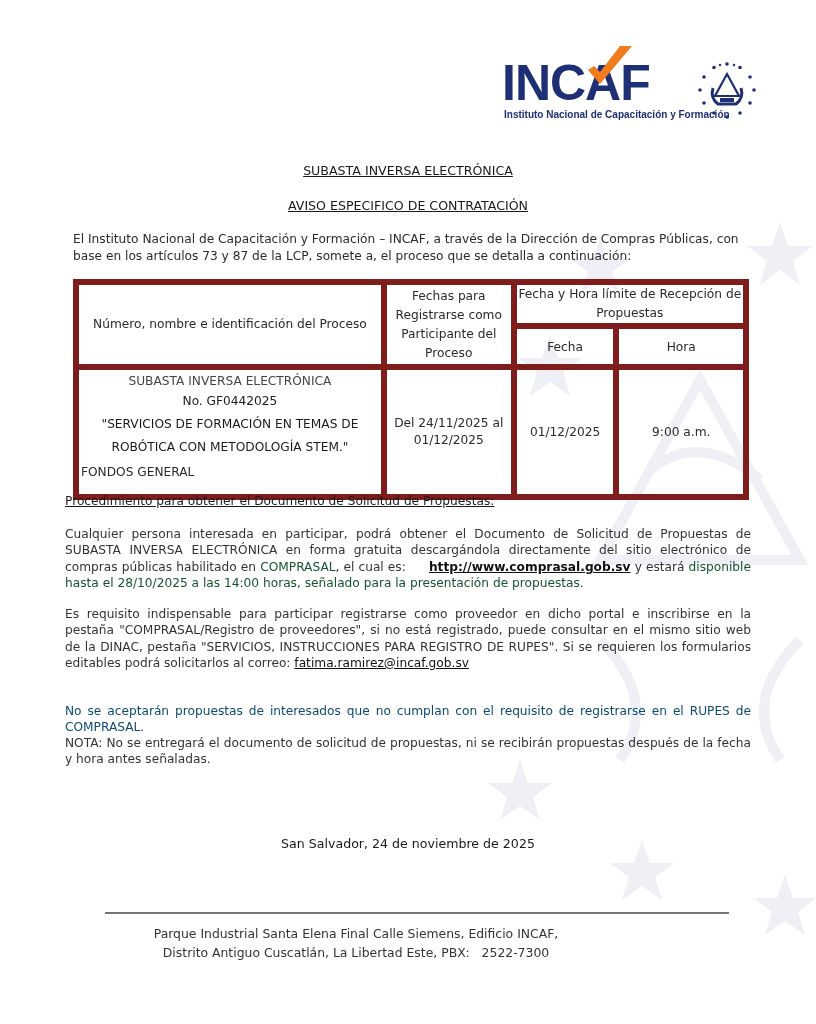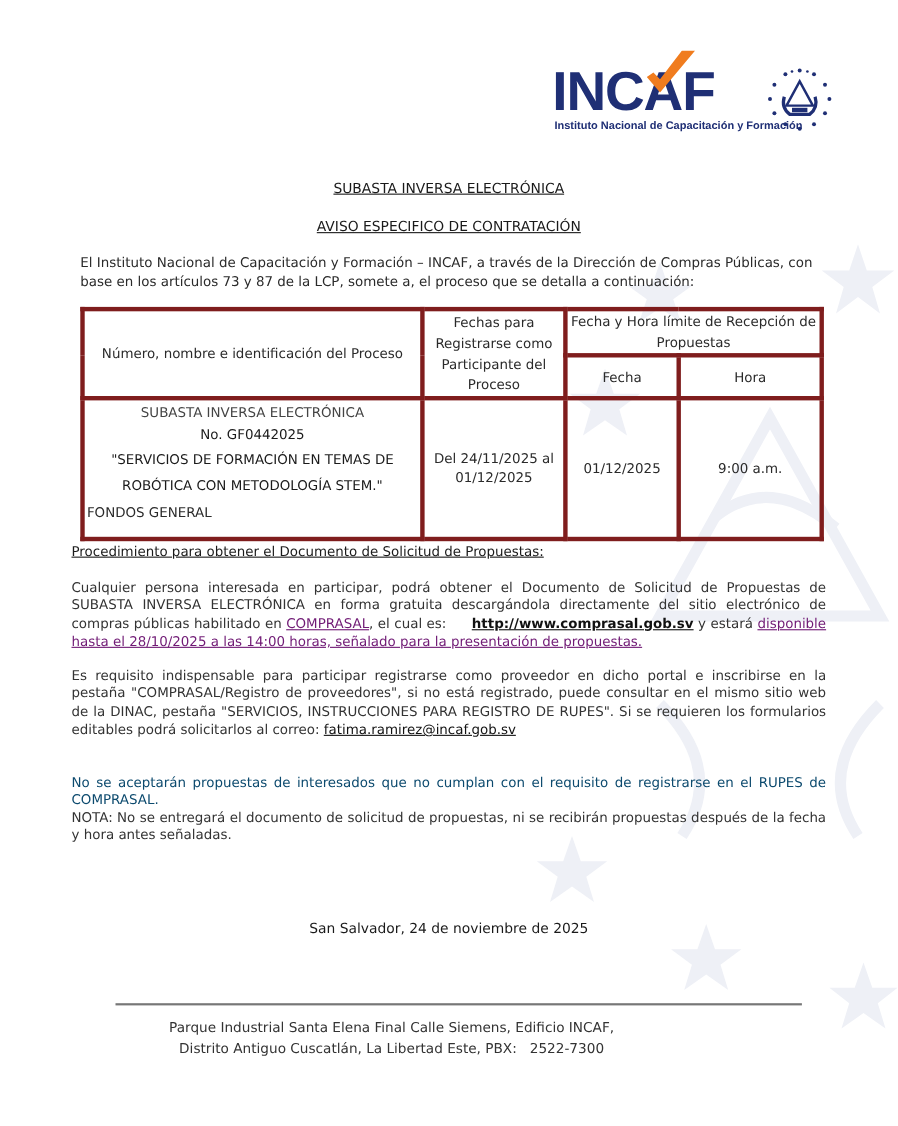--- a/index.html
+++ b/index.html
@@ -17,41 +17,41 @@
   .logo-sub { position: absolute; left: 2px; top: 63px; font-family: "Liberation Sans", sans-serif; font-size: 10px; font-weight: 700; color: #1f2f75; white-space: nowrap; }
   .coat { position: absolute; left: 696px; top: 60px; width: 62px; height: 62px; }
 
   .title { position: absolute; left: 0; width: 816px; text-align: center; font-size: 12.6px; text-decoration: underline; color: #1a1a1a; }
   .t1 { top: 163px; }
   .t2 { top: 198px; }
 
   .intro { position: absolute; left: 73px; top: 231px; width: 680px; font-size: 12.2px; line-height: 16.5px; color: #2a2a2a; }
 
   table.proc { position: absolute; left: 73px; top: 279px; border-collapse: collapse; width: 676px; font-size: 12.2px; color: #2a2a2a; background: transparent; }
-  table.proc td, table.proc th { border: 4px solid #7f1d1d; font-weight: 400; text-align: center; vertical-align: middle; padding: 0; }
+  table.proc td, table.proc th { border: 6px solid #7f1d1d; font-weight: 400; text-align: center; vertical-align: middle; padding: 0; }
   .c1 { width: 309px; }
   .c2 { width: 130px; }
   .c3 { width: 103px; }
   .c4 { width: 130px; }
   .hrow1 th { height: 37px; line-height: 19px; }
   .hrow2 th { height: 35px; }
   .brow td { height: 124px; }
   .proc-cell { position: relative; }
   .proc-lines { padding-top: 2px; line-height: 23px; }
   .proc-fondos { text-align: left; padding-left: 2px; margin-top: 5px; line-height: 16px; }
   .bold-ish { color: #1a1a1a; }
 
   .section-head { position: absolute; left: 65px; top: 494px; font-size: 12.2px; text-decoration: underline; color: #1a1a1a; }
   .para { position: absolute; left: 65px; width: 686px; font-size: 12.2px; line-height: 16.3px; color: #333; text-align: justify; }
   .p1 { top: 526px; }
   .p2 { top: 606px; }
   .p3 { top: 703px; color: #0c4a6e; }
   .p4 { top: 735px; }
   .strong { color: #111; font-weight: 700; padding-left: 19px; }
-  .semi { color: #701a75; text-decoration: underline; }
+  .semi { color: #14532d; }
   a.lnk { color: #111; text-decoration: underline; }
 
   .signoff { position: absolute; left: 0; width: 816px; top: 836px; text-align: center; font-size: 12.6px; color: #1a1a1a; }
 
   .footer-rule { position: absolute; left: 105px; top: 912px; width: 624px; height: 1.5px; background: #777; }
   .footer { position: absolute; left: 0; width: 712px; top: 924px; text-align: center; font-size: 12.4px; line-height: 19px; color: #333; }
 </style>
 </head>
 <body>
 

